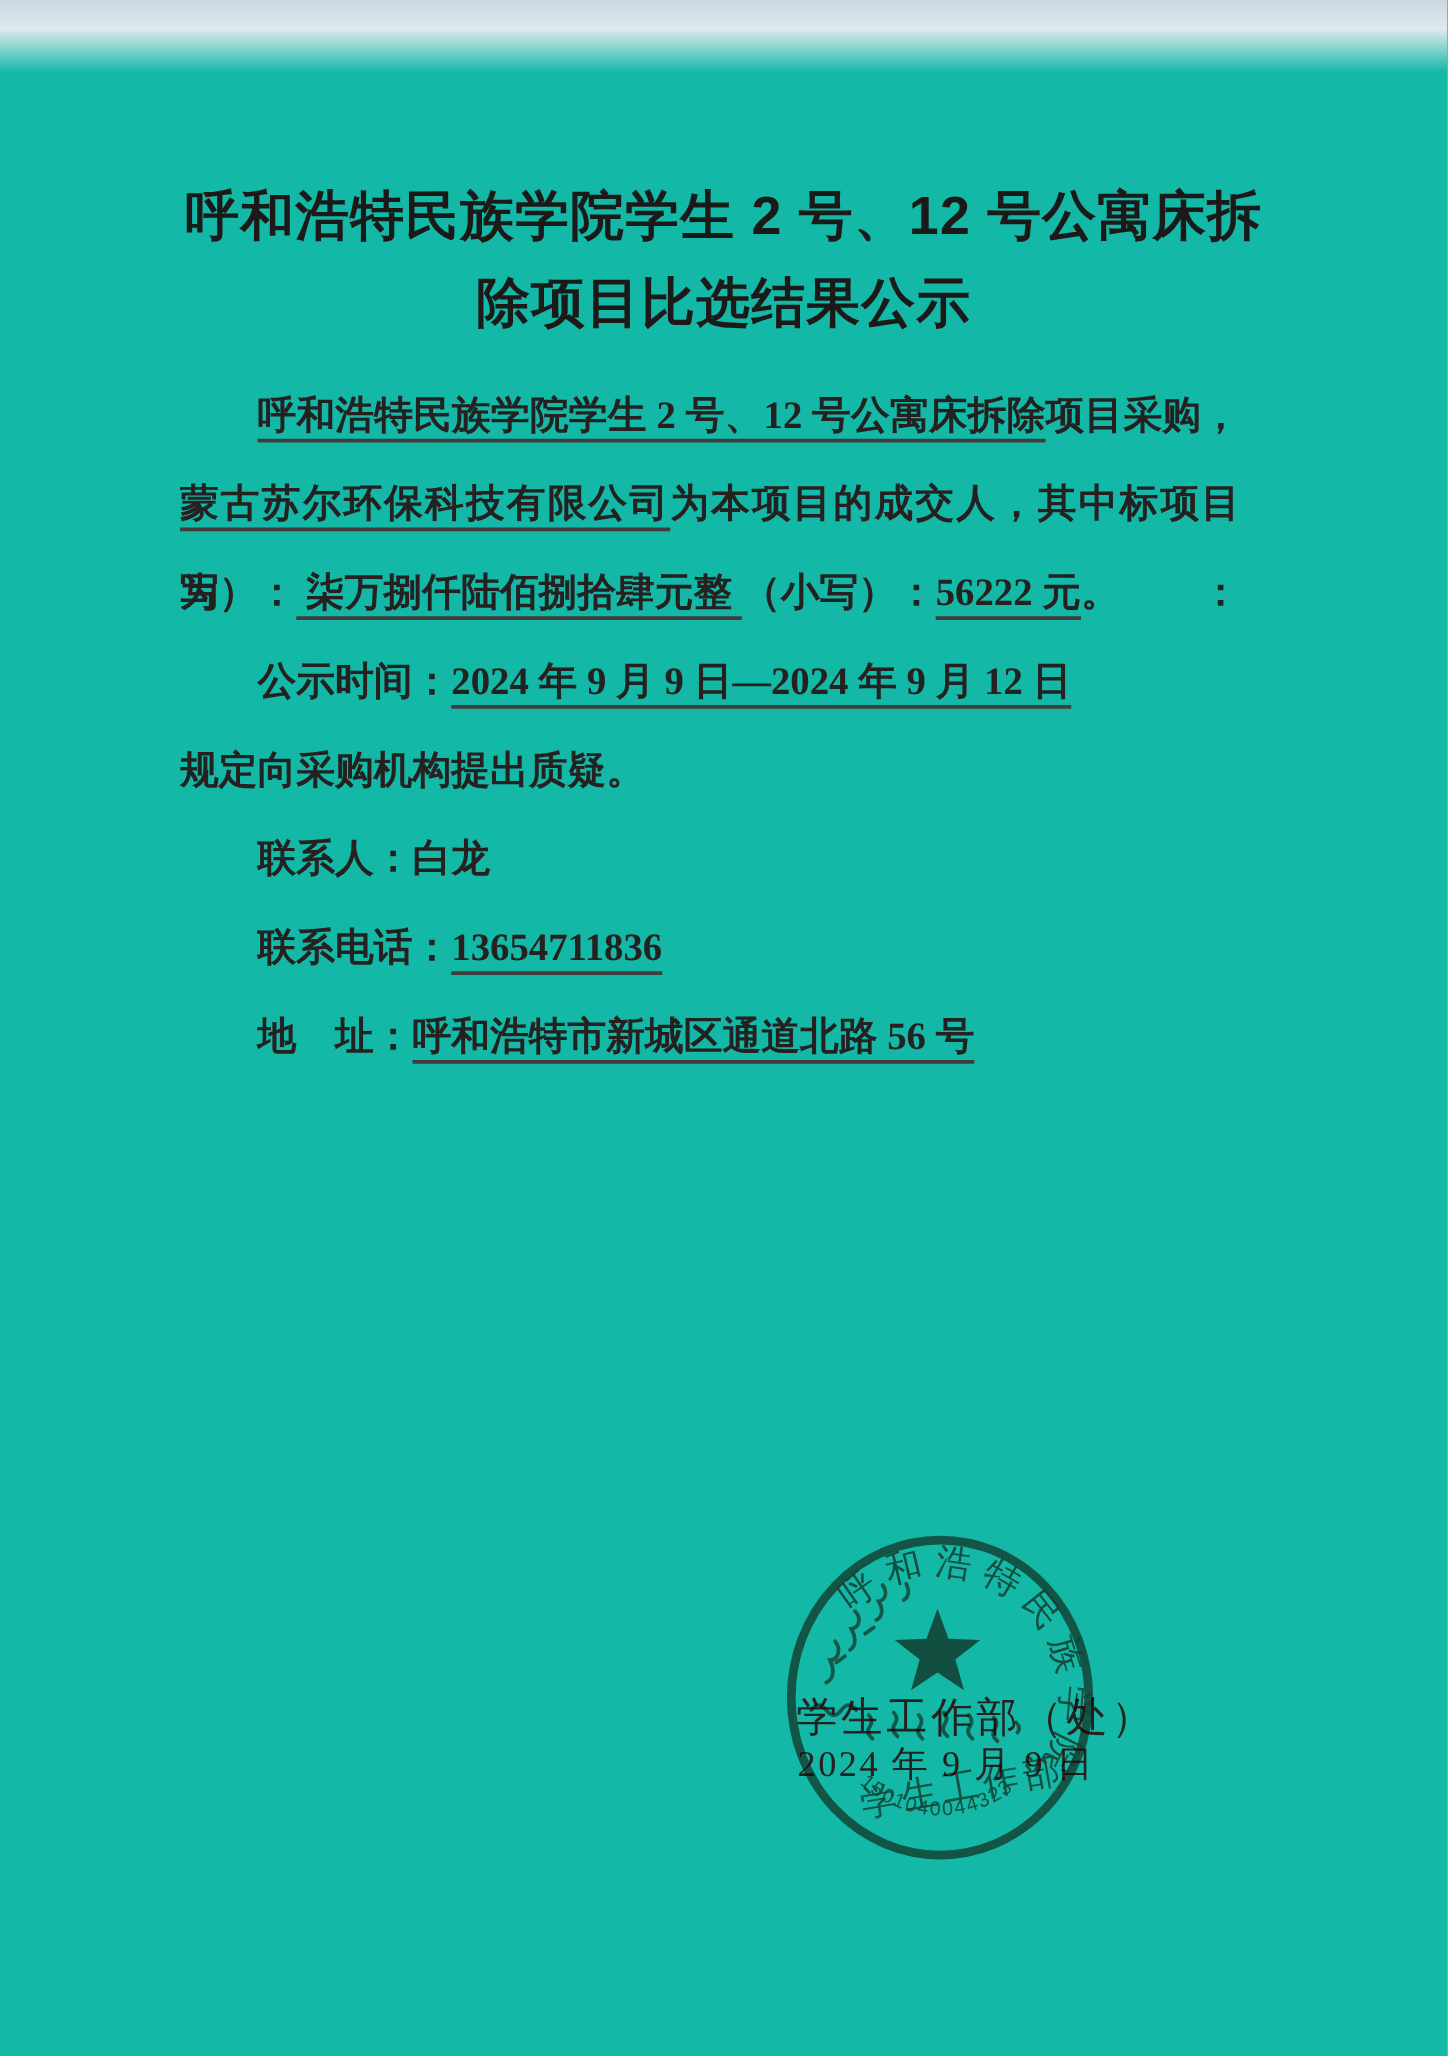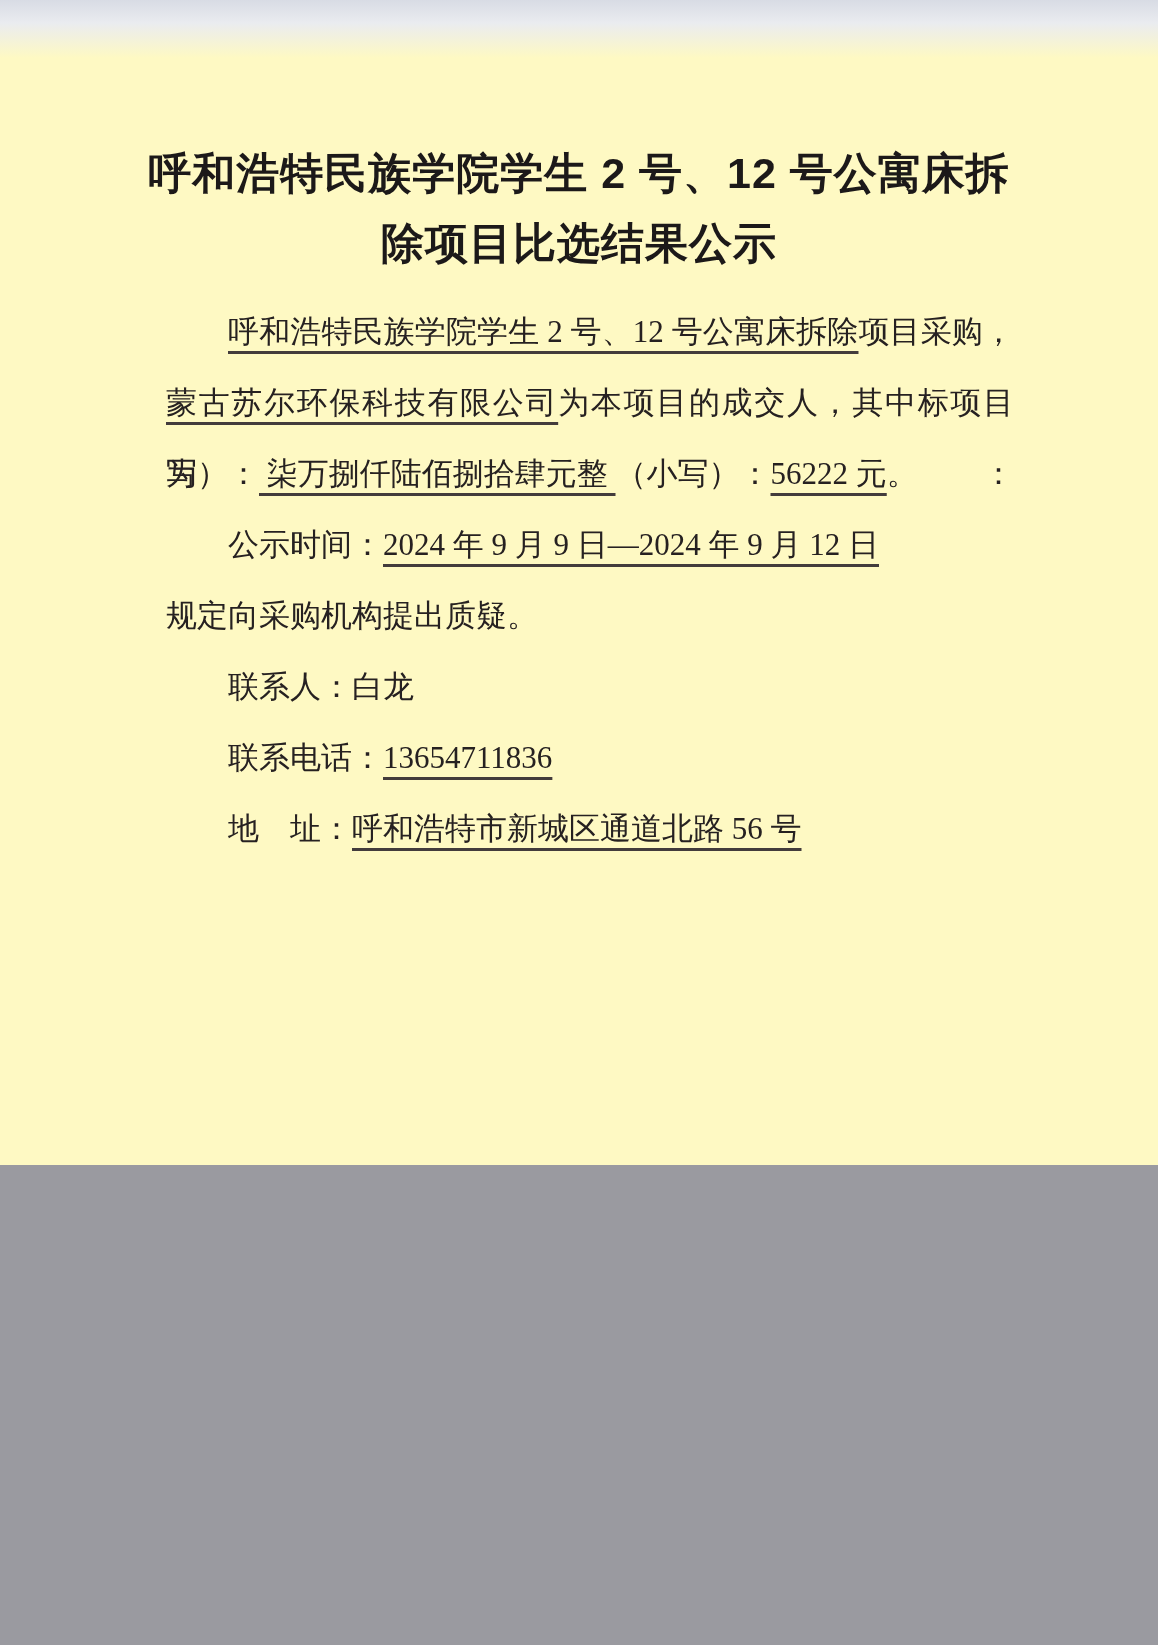--- a/index.html
+++ b/index.html
@@ -1,37 +1,37 @@
 <!DOCTYPE html>
 <html><head>
 <meta charset="utf-8">
 <style>
   html,body{margin:0;padding:0;background:#9a9aa0;}
   .page{
-    position:relative; width:1158px; height:1165px; margin:0 auto;
-    background:#fef9c3; overflow:hidden;
+    position:relative; width:1158px; height:1645px; margin:0 auto;
+    background:#14b8a6; overflow:hidden;
     font-family:"Liberation Serif","DejaVu Serif",serif;
     color:#2a2525;
   }
   .scan-top{
     position:absolute; top:0; left:0; right:0; height:58px;
     background:linear-gradient(to bottom,#d6dae6 0%,#e9ebf2 40%,rgba(255,255,255,0) 100%);
     opacity:.95;
   }
   .doc-title{
     position:absolute; top:138px; left:70px; right:70px;
     text-align:center;
     font-family:"Liberation Sans","DejaVu Sans",sans-serif;
     font-weight:900; font-size:43px; line-height:70px;
     letter-spacing:1px; color:#1c1919; margin:0;
   }
   .doc-title span{display:block;}
   .body-block{
-    position:absolute; left:166px; top:296px; width:848px;
-    font-size:31px; line-height:71px; color:#262121;
+    position:absolute; left:144px; top:296px; width:848px;
+    font-size:31px; line-height:71px; color:#262121;font-weight:bold;
   }
   .ln{height:71px; overflow:visible;}
   .ln.fill{text-align:justify; text-align-last:justify; text-justify:inter-character;}
   .ln.ind{text-indent:62px;}
   .u{
     text-decoration:underline;
     text-decoration-thickness:2.5px;
     text-underline-offset:9px;
     text-decoration-color:#433c3c;
   }

